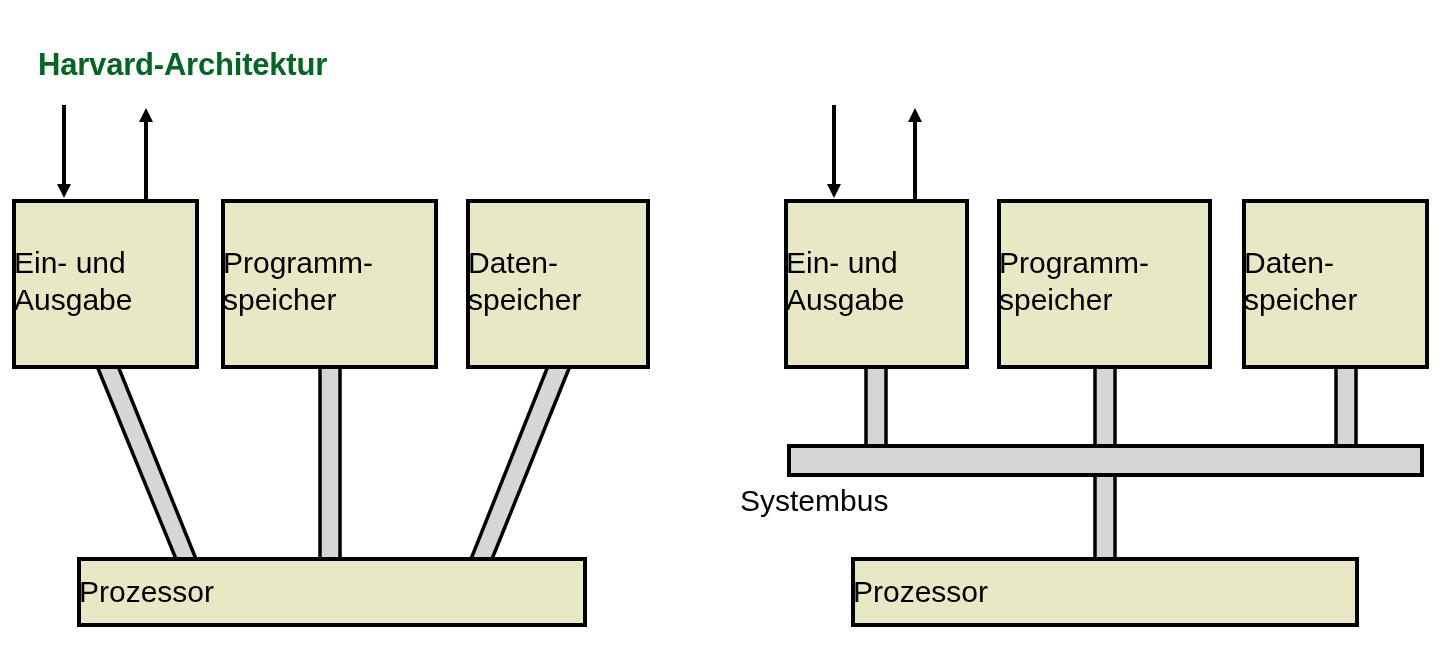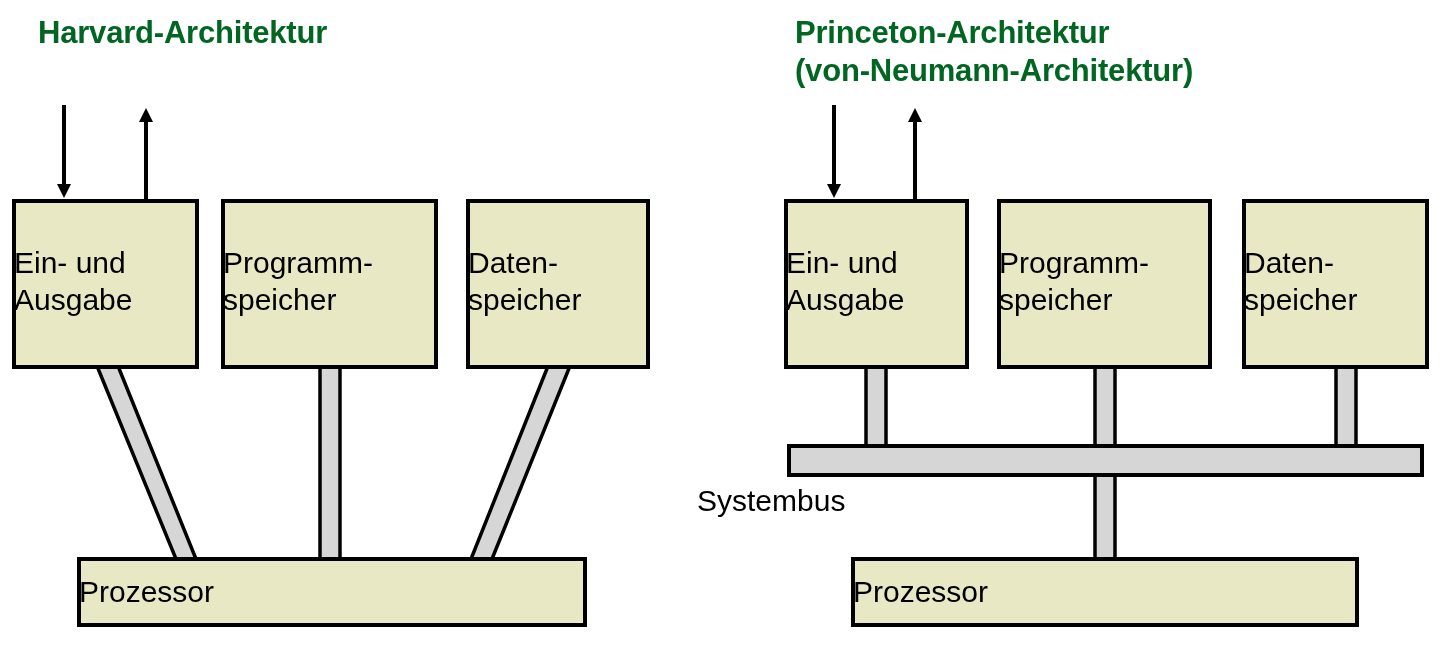--- a/index.html
+++ b/index.html
@@ -24,20 +24,21 @@
   }
   .title {
     position: absolute;
     font-family: "Liberation Sans", sans-serif;
     font-weight: bold;
     font-size: 31px;
     line-height: 38px;
     color: #006622;
     white-space: pre;
     letter-spacing: -0.2px;
+    margin-top: 32px;
   }
   .node-label {
     position: absolute;
     font-family: "Liberation Sans", sans-serif;
     font-size: 30px;
     line-height: 37px;
     color: #000000;
     white-space: pre-line;
     pointer-events: none;
   }
@@ -103,22 +104,20 @@
     </g>
 
     <g>
       <line x1="834" y1="105" x2="834" y2="186" stroke="#000000" stroke-width="4" marker-end="url(#arrowhead-down)"></line>
       <line x1="915" y1="201" x2="915" y2="120" stroke="#000000" stroke-width="4" marker-end="url(#arrowhead-up)"></line>
     </g>
   </svg>
 
   <div class="title" style="left:38px; top:14px;">Harvard-Architektur</div>
 
-  <div class="title" style="left:795px; top:14px;">Princeton-Architektur</div>
-  <div class="title" style="left:795px; top:52px;">(von-Neumann-Architektur)</div>
 
   <div class="node-label" style="left:14px; top:244px; width:183px;">Ein- und</div>
   <div class="node-label" style="left:14px; top:281px; width:183px;">Ausgabe</div>
 
   <div class="node-label" style="left:223px; top:244px; width:213px;">Programm-</div>
   <div class="node-label" style="left:223px; top:281px; width:213px;">speicher</div>
 
   <div class="node-label" style="left:468px; top:244px; width:180px;">Daten-</div>
   <div class="node-label" style="left:468px; top:281px; width:180px;">speicher</div>
 
@@ -128,15 +127,15 @@
   <div class="node-label" style="left:786px; top:281px; width:181px;">Ausgabe</div>
 
   <div class="node-label" style="left:999px; top:244px; width:211px;">Programm-</div>
   <div class="node-label" style="left:999px; top:281px; width:211px;">speicher</div>
 
   <div class="node-label" style="left:1244px; top:244px; width:183px;">Daten-</div>
   <div class="node-label" style="left:1244px; top:281px; width:183px;">speicher</div>
 
   <div class="node-label" style="left:853px; top:573px; width:504px;">Prozessor</div>
 
-  <div class="bus-label" style="left:697px; top:483px;">Systembus</div>
+  <div class="bus-label" style="left:740px; top:483px;">Systembus</div>
 
 </div>
 
 </body></html>

